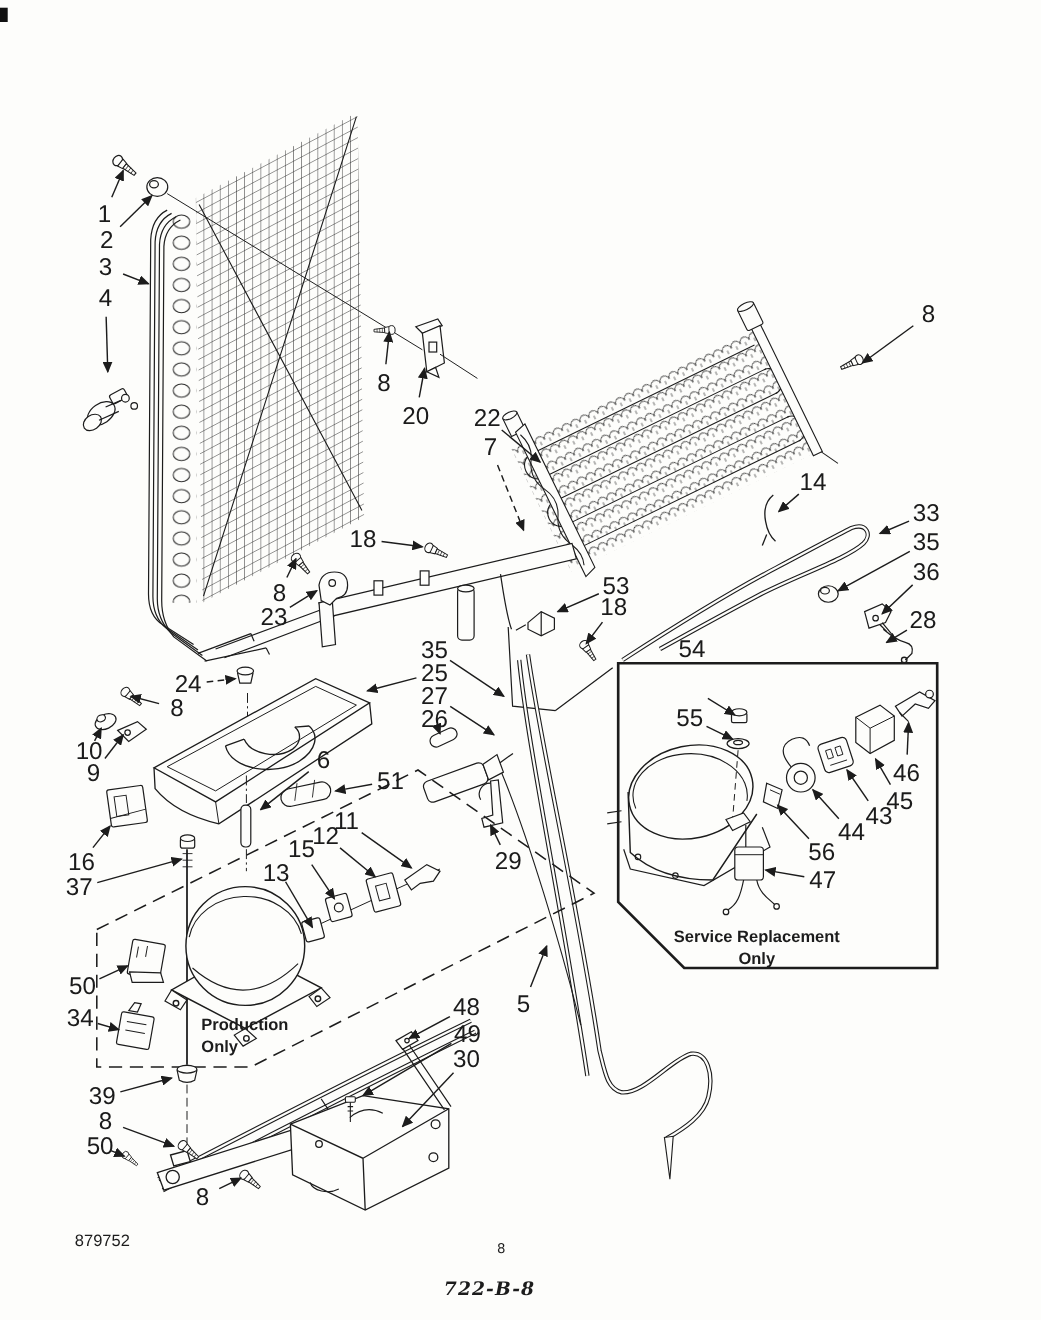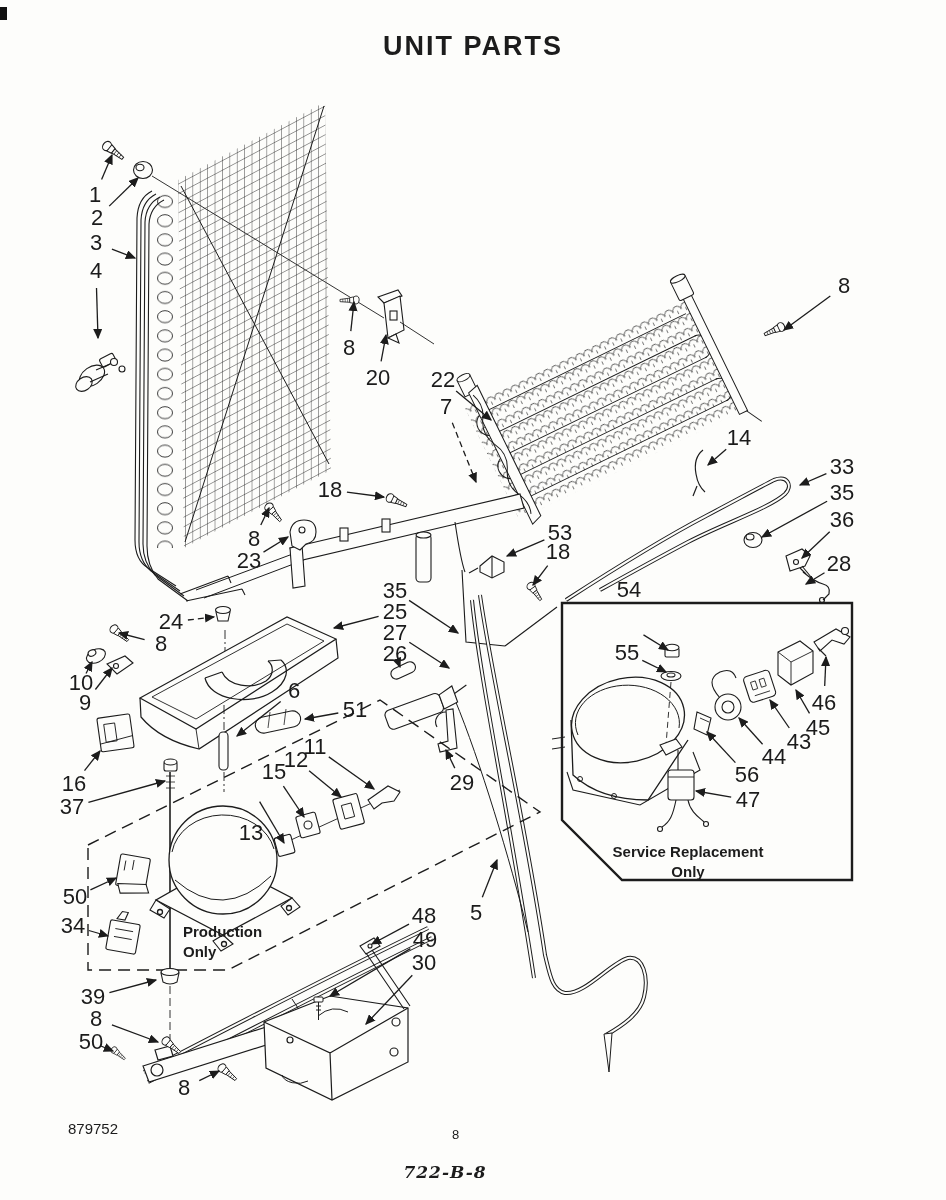--- a/index.html
+++ b/index.html
@@ -430,21 +430,20 @@
         <line x1="111.9" y1="1024.9" x2="158" y2="1042" stroke="#1c1c1c" stroke-width="1.3" marker-end="url(#arw)"></line>
         <line x1="100.9" y1="1046.0" x2="113" y2="1051" stroke="#1c1c1c" stroke-width="1.3" marker-end="url(#arw)"></line>
         <line x1="199.3" y1="1080.6" x2="219" y2="1071" stroke="#1c1c1c" stroke-width="1.3" marker-end="url(#arw)"></line>
         <line x1="409.0" y1="924.1" x2="372" y2="944" stroke="#1c1c1c" stroke-width="1.3" marker-end="url(#arw)"></line>
         <line x1="410.4" y1="948.6" x2="330" y2="996" stroke="#1c1c1c" stroke-width="1.3" marker-end="url(#arw)"></line>
         <line x1="412.3" y1="975.3" x2="366" y2="1024" stroke="#1c1c1c" stroke-width="1.3" marker-end="url(#arw)"></line>
         <line x1="482.3" y1="897.2" x2="497" y2="860" stroke="#1c1c1c" stroke-width="1.3" marker-end="url(#arw)"></line>
       </g>
   </svg>
 
-  <div class="abs title">UNIT PARTS</div>
 
   <div class="abs boxlabel service-label">
     <div>Service Replacement</div>
     <div>Only</div>
   </div>
 
   <div class="abs boxlabel production-label">
     <div>Production</div>
     <div>Only</div>
   </div>
@@ -478,21 +477,21 @@
     <div class="co" style="left: 85px; top: 703px;">9</div>
     <div class="co" style="left: 395px; top: 591px;">35</div>
     <div class="co" style="left: 395px; top: 612px;">25</div>
     <div class="co" style="left: 395px; top: 633px;">27</div>
     <div class="co" style="left: 395px; top: 654px;">26</div>
     <div class="co" style="left: 294px; top: 691px;">6</div>
     <div class="co" style="left: 355px; top: 710px;">51</div>
     <div class="co" style="left: 315px; top: 747px;">11</div>
     <div class="co" style="left: 296px; top: 760px;">12</div>
     <div class="co" style="left: 274px; top: 772px;">15</div>
-    <div class="co" style="left: 251px; top: 833px;">13</div>
+    <div class="co" style="left: 251px; top: 794px;">13</div>
     <div class="co" style="left: 462px; top: 783px;">29</div>
     <div class="co" style="left: 74px; top: 784px;">16</div>
     <div class="co" style="left: 72px; top: 807px;">37</div>
     <div class="co" style="left: 75px; top: 897px;">50</div>
     <div class="co" style="left: 73px; top: 926px;">34</div>
     <div class="co" style="left: 629px; top: 590px;">54</div>
     <div class="co" style="left: 627px; top: 653px;">55</div>
     <div class="co" style="left: 824px; top: 703px;">46</div>
     <div class="co" style="left: 818px; top: 728px;">45</div>
     <div class="co" style="left: 799px; top: 742px;">43</div>

